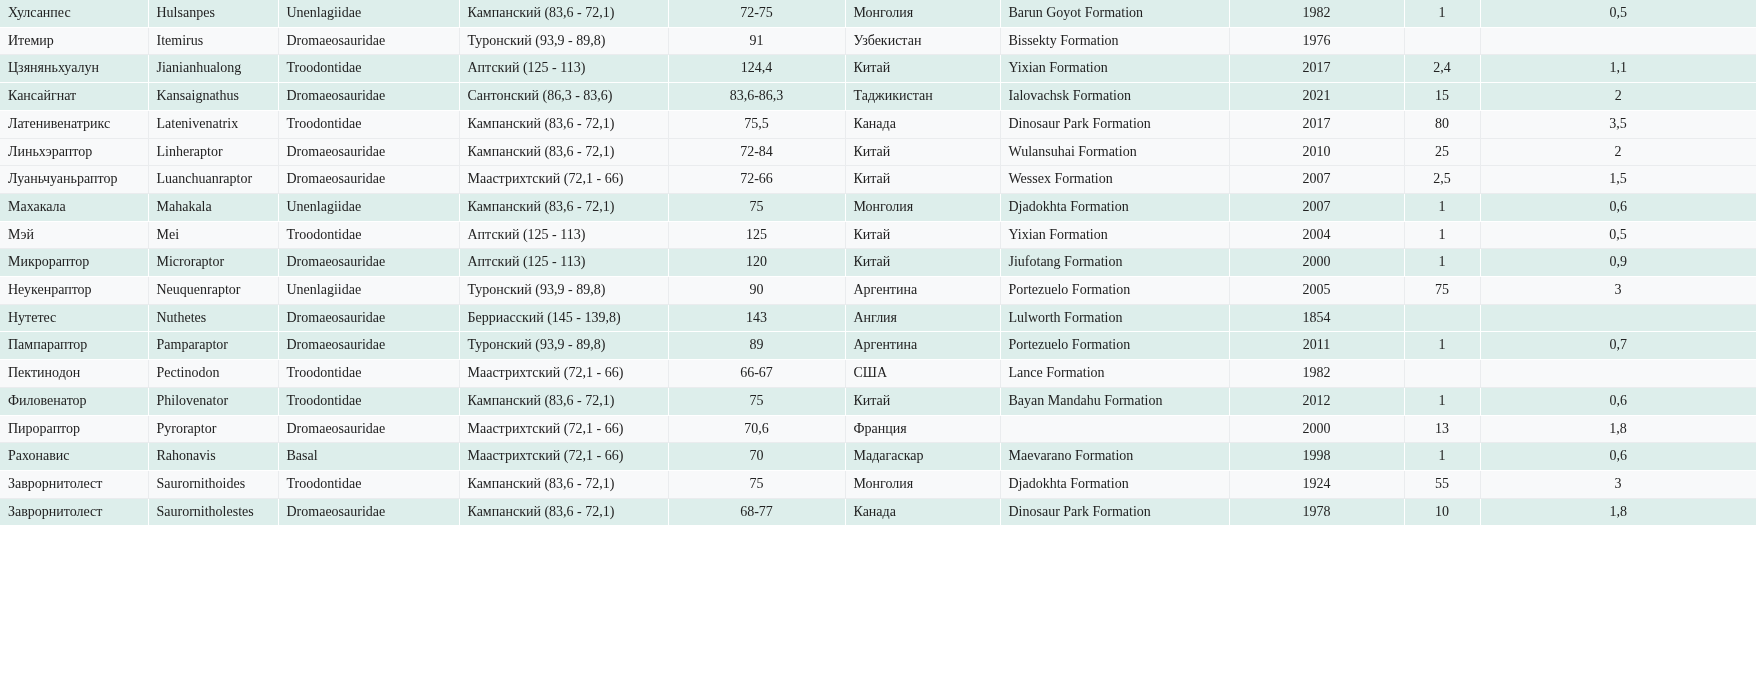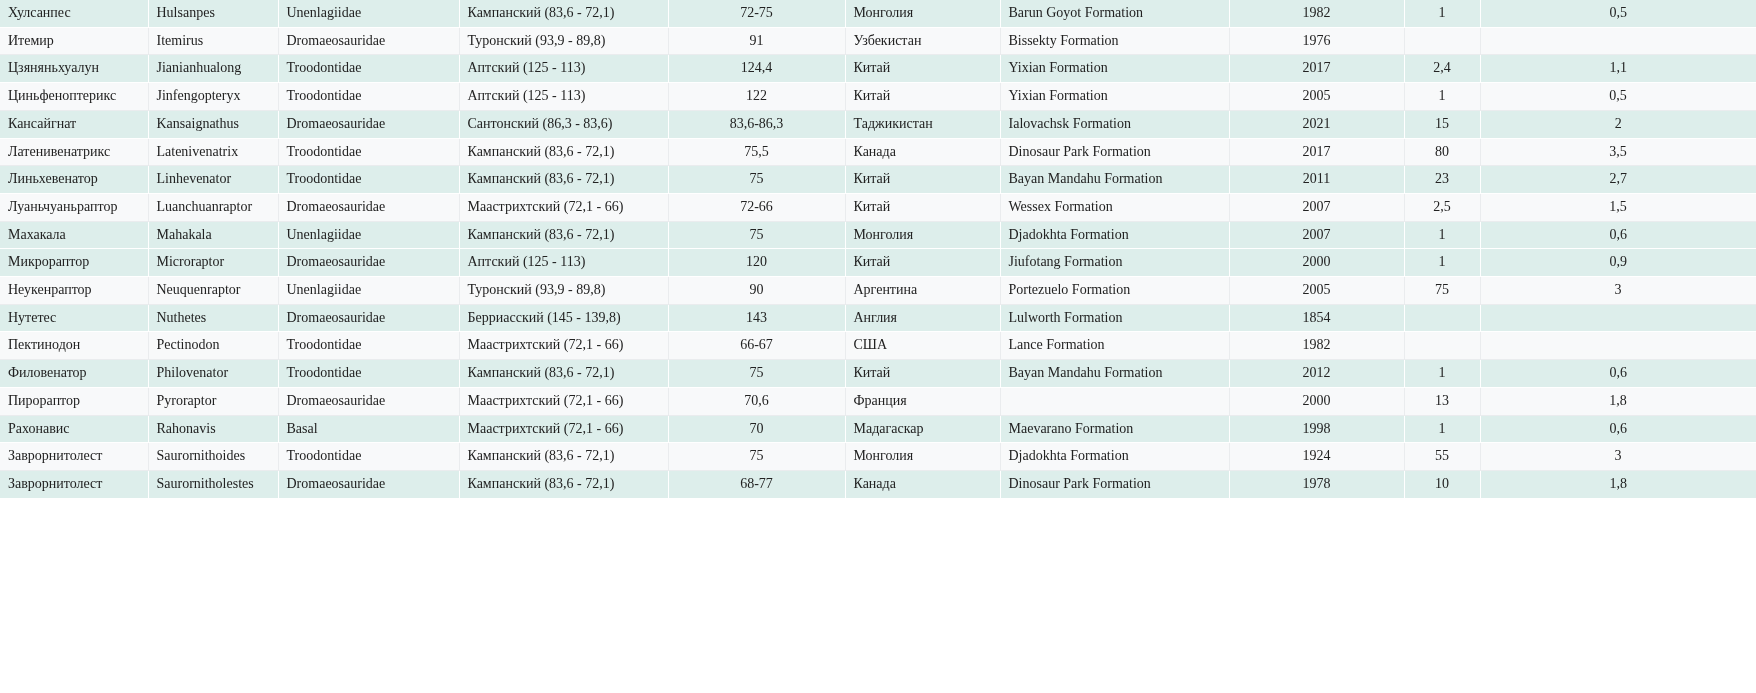--- a/index.html
+++ b/index.html
@@ -102,32 +102,20 @@
         <td>Jianianhualong</td>
         <td>Troodontidae</td>
         <td>Аптский (125 - 113)</td>
         <td class="num">124,4</td>
         <td>Китай</td>
         <td>Yixian Formation</td>
         <td class="num">2017</td>
         <td class="num">2,4</td>
         <td class="num last">1,1</td>
       </tr>
-      <tr class="even">
-        <td>Циньфеноптерикс</td>
-        <td>Jinfengopteryx</td>
-        <td>Troodontidae</td>
-        <td>Аптский (125 - 113)</td>
-        <td class="num">122</td>
-        <td>Китай</td>
-        <td>Yixian Formation</td>
-        <td class="num">2005</td>
-        <td class="num">1</td>
-        <td class="num last">0,5</td>
-      </tr>
       <tr class="odd">
         <td>Кансайгнат</td>
         <td>Kansaignathus</td>
         <td>Dromaeosauridae</td>
         <td>Сантонский (86,3 - 83,6)</td>
         <td class="num">83,6-86,3</td>
         <td>Таджикистан</td>
         <td>Ialovachsk Formation</td>
         <td class="num">2021</td>
         <td class="num">15</td>
@@ -138,31 +126,31 @@
         <td>Latenivenatrix</td>
         <td>Troodontidae</td>
         <td>Кампанский (83,6 - 72,1)</td>
         <td class="num">75,5</td>
         <td>Канада</td>
         <td>Dinosaur Park Formation</td>
         <td class="num">2017</td>
         <td class="num">80</td>
         <td class="num last">3,5</td>
       </tr>
-      <tr class="odd">
-        <td>Линьхевенатор</td>
-        <td>Linhevenator</td>
-        <td>Troodontidae</td>
-        <td>Кампанский (83,6 - 72,1)</td>
-        <td class="num">75</td>
-        <td>Китай</td>
-        <td>Bayan Mandahu Formation</td>
-        <td class="num">2011</td>
-        <td class="num">23</td>
-        <td class="num last">2,7</td>
+      <tr class="even">
+        <td>Линьхэраптор</td>
+        <td>Linheraptor</td>
+        <td>Dromaeosauridae</td>
+        <td>Кампанский (83,6 - 72,1)</td>
+        <td class="num">72-84</td>
+        <td>Китай</td>
+        <td>Wulansuhai Formation</td>
+        <td class="num">2010</td>
+        <td class="num">25</td>
+        <td class="num last">2</td>
       </tr>
       <tr class="even">
         <td>Луаньчуаньраптор</td>
         <td>Luanchuanraptor</td>
         <td>Dromaeosauridae</td>
         <td>Маастрихтский (72,1 - 66)</td>
         <td class="num">72-66</td>
         <td>Китай</td>
         <td>Wessex Formation</td>
         <td class="num">2007</td>
@@ -173,20 +161,32 @@
         <td>Махакала</td>
         <td>Mahakala</td>
         <td>Unenlagiidae</td>
         <td>Кампанский (83,6 - 72,1)</td>
         <td class="num">75</td>
         <td>Монголия</td>
         <td>Djadokhta Formation</td>
         <td class="num">2007</td>
         <td class="num">1</td>
         <td class="num last">0,6</td>
+      </tr>
+      <tr class="even">
+        <td>Мэй</td>
+        <td>Mei</td>
+        <td>Troodontidae</td>
+        <td>Аптский (125 - 113)</td>
+        <td class="num">125</td>
+        <td>Китай</td>
+        <td>Yixian Formation</td>
+        <td class="num">2004</td>
+        <td class="num">1</td>
+        <td class="num last">0,5</td>
       </tr>
       <tr class="odd">
         <td>Микрораптор</td>
         <td>Microraptor</td>
         <td>Dromaeosauridae</td>
         <td>Аптский (125 - 113)</td>
         <td class="num">120</td>
         <td>Китай</td>
         <td>Jiufotang Formation</td>
         <td class="num">2000</td>
@@ -210,20 +210,32 @@
         <td>Nuthetes</td>
         <td>Dromaeosauridae</td>
         <td>Берриасский (145 - 139,8)</td>
         <td class="num">143</td>
         <td>Англия</td>
         <td>Lulworth Formation</td>
         <td class="num">1854</td>
         <td class="num"></td>
         <td class="num last"></td>
       </tr>
+      <tr class="odd">
+        <td>Пампараптор</td>
+        <td>Pamparaptor</td>
+        <td>Dromaeosauridae</td>
+        <td>Туронский (93,9 - 89,8)</td>
+        <td class="num">89</td>
+        <td>Аргентина</td>
+        <td>Portezuelo Formation</td>
+        <td class="num">2011</td>
+        <td class="num">1</td>
+        <td class="num last">0,7</td>
+      </tr>
       <tr class="even">
         <td>Пектинодон</td>
         <td>Pectinodon</td>
         <td>Troodontidae</td>
         <td>Маастрихтский (72,1 - 66)</td>
         <td class="num">66-67</td>
         <td>США</td>
         <td>Lance Formation</td>
         <td class="num">1982</td>
         <td class="num"></td>

